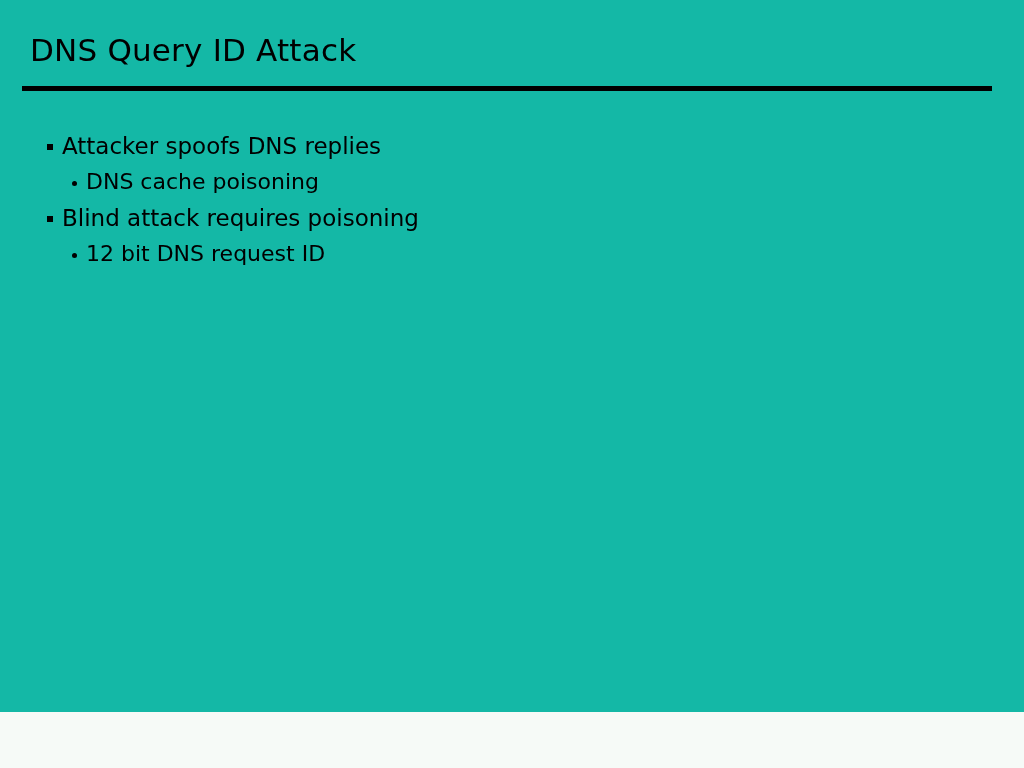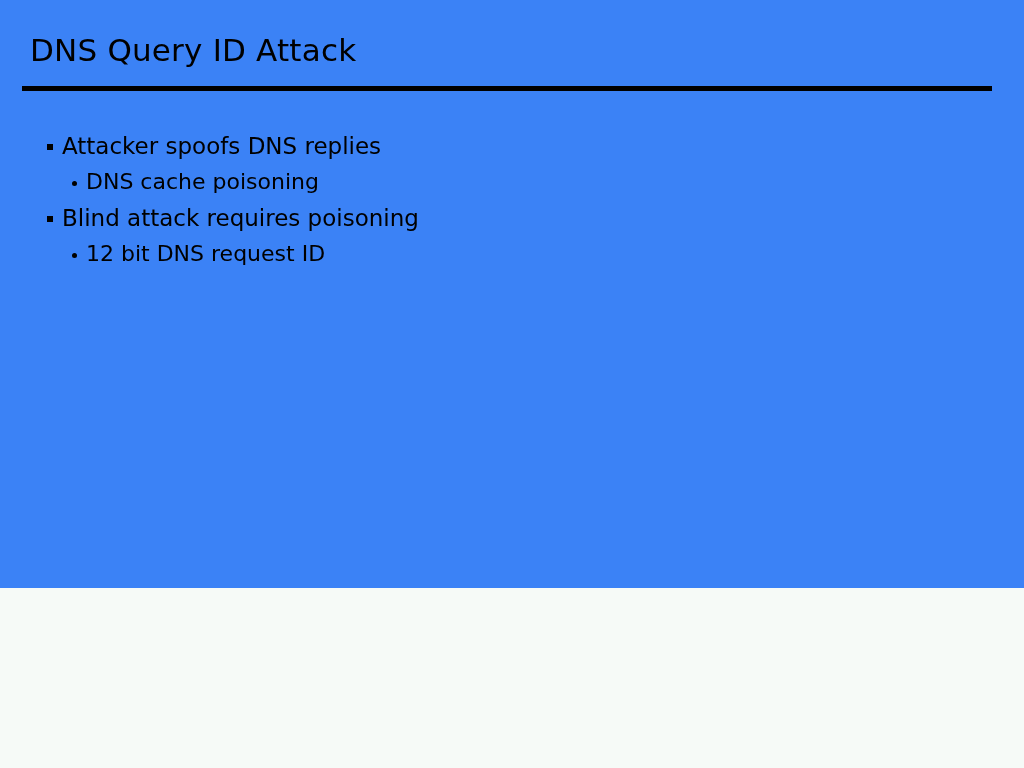--- a/index.html
+++ b/index.html
@@ -12,22 +12,22 @@
     height: 768px;
     overflow: hidden;
     background: #f6faf7;
     font-family: "DejaVu Sans", sans-serif;
     color: #000000;
   }
 
   #slide {
     position: relative;
     width: 1024px;
-    height: 588px;
-    background: #3b82f6;
+    height: 712px;
+    background: #14b8a6;
   }
 
   
   .title-block {
     position: absolute;
     left: 0;
     top: 30px;
     width: 1024px;
   }
 

